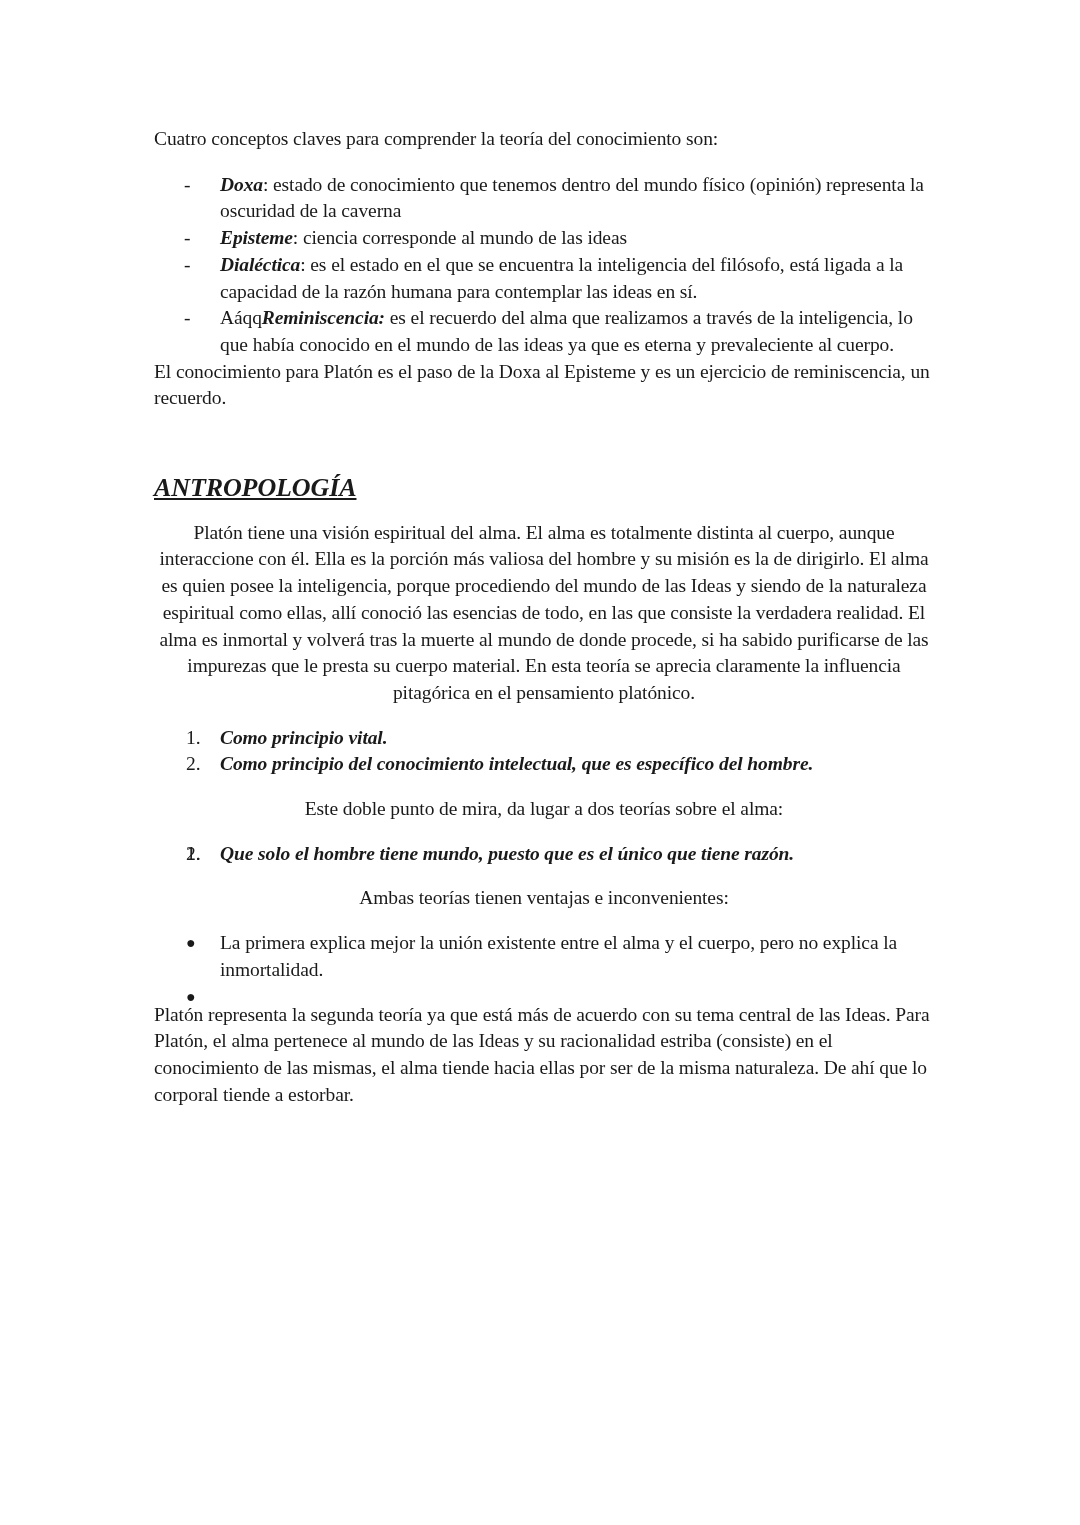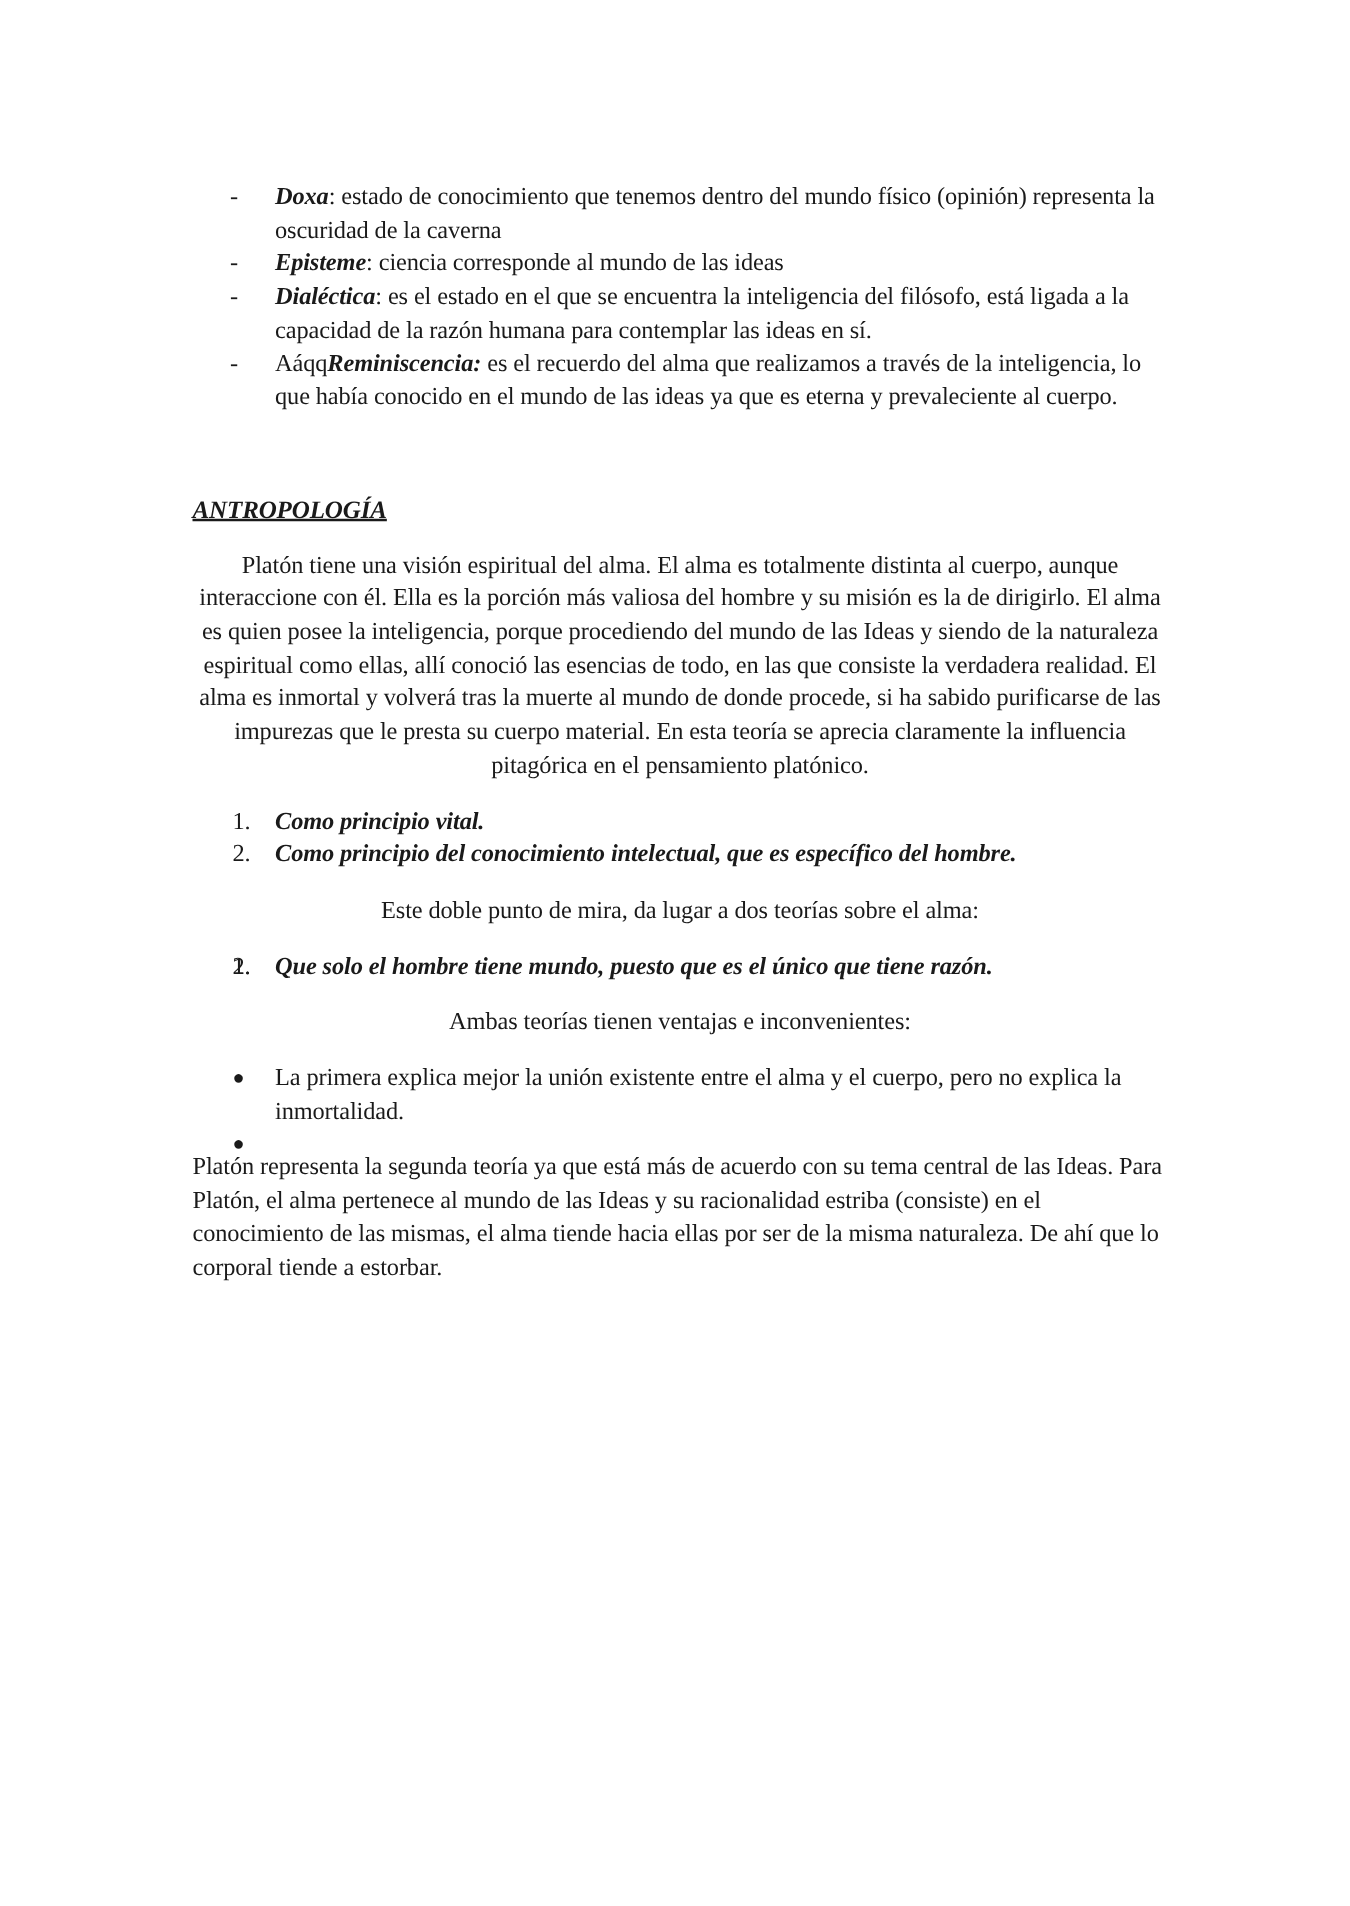--- a/index.html
+++ b/index.html
@@ -47,50 +47,52 @@
     .num .marker { left: 32px; width: auto; text-align: left; }
     .bullet .marker { left: 32px; width: auto; text-align: left; font-size: 16px; }
     .term { font-weight: bold; font-style: italic; }
     .bi { font-weight: bold; font-style: italic; }
     .heading {
       margin-top: 63px;
       margin-bottom: 18px;
       font-weight: bold;
       font-style: italic;
       text-decoration: underline;
-      font-size: 20px;
+      font-size: 26px;
     }
     .block { margin-bottom: 18px; text-align: center; }
     ol.num, ul.bullet { margin-bottom: 18px; }
   </style>
 </head>
 <body>
 
 <div class="page">
 
+  <p>Cuatro conceptos claves para comprender la teoría del conocimiento son:</p>
 
   <ul class="dash">
     <li class="li">
       <span class="marker">-</span>
       <span></span><span class="term">Doxa</span><span>: estado de conocimiento que tenemos dentro del mundo físico (opinión) representa la oscuridad de la caverna</span>
     </li>
     <li class="li">
       <span class="marker">-</span>
       <span></span><span class="term">Episteme</span><span>: ciencia corresponde al mundo de las ideas</span>
     </li>
     <li class="li">
       <span class="marker">-</span>
       <span></span><span class="term">Dialéctica</span><span>: es el estado en el que se encuentra la inteligencia del filósofo, está ligada a la capacidad de la razón humana para contemplar las ideas en sí.</span>
     </li>
     <li class="li">
       <span class="marker">-</span>
       <span>Aáqq</span><span class="term">Reminiscencia:</span><span> es el recuerdo del alma que realizamos a través de la inteligencia, lo que había conocido en el mundo de las ideas ya que es eterna  y prevaleciente al cuerpo.</span>
     </li>
   </ul>
 
+  <p>El conocimiento para Platón es el paso de la Doxa al Episteme y es un ejercicio de reminiscencia, un recuerdo.</p>
 
   <p class="heading">ANTROPOLOGÍA</p>
 
   <p class="block">Platón tiene una visión espiritual del alma. El alma es totalmente distinta al cuerpo, aunque interaccione con él. Ella es la porción más valiosa del hombre y su misión es la de dirigirlo. El alma es quien posee la inteligencia, porque procediendo del mundo de las Ideas y siendo de la naturaleza espiritual como ellas, allí conoció las esencias de todo, en las que consiste la verdadera realidad. El alma es inmortal y volverá tras la muerte al mundo de donde procede, si ha sabido purificarse de las impurezas que le presta su cuerpo material. En esta teoría se aprecia claramente la influencia pitagórica en el pensamiento platónico.</p>
 
 
   <ol class="num">
     <li class="li">
       <span class="marker">1.</span>
       <span class="bi">Como principio vital.</span>

